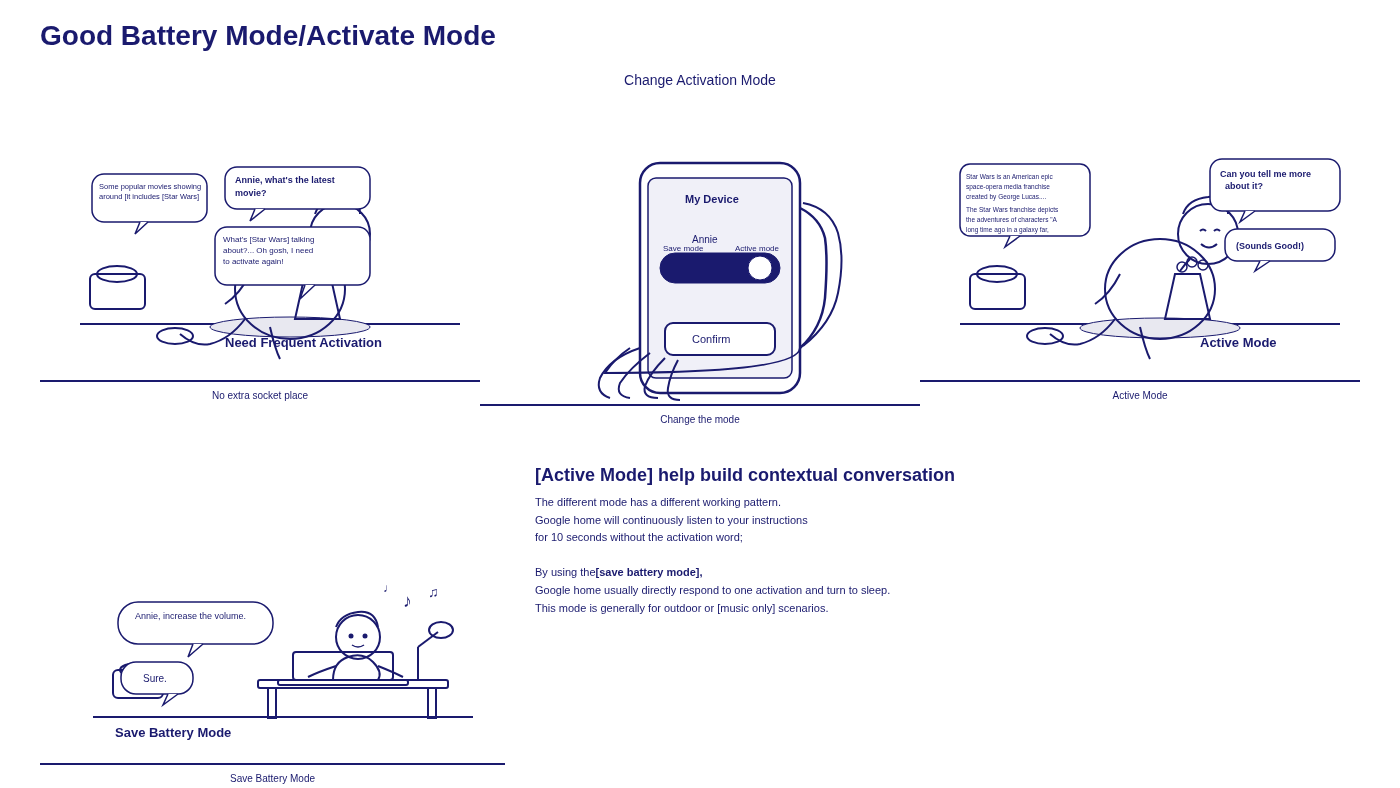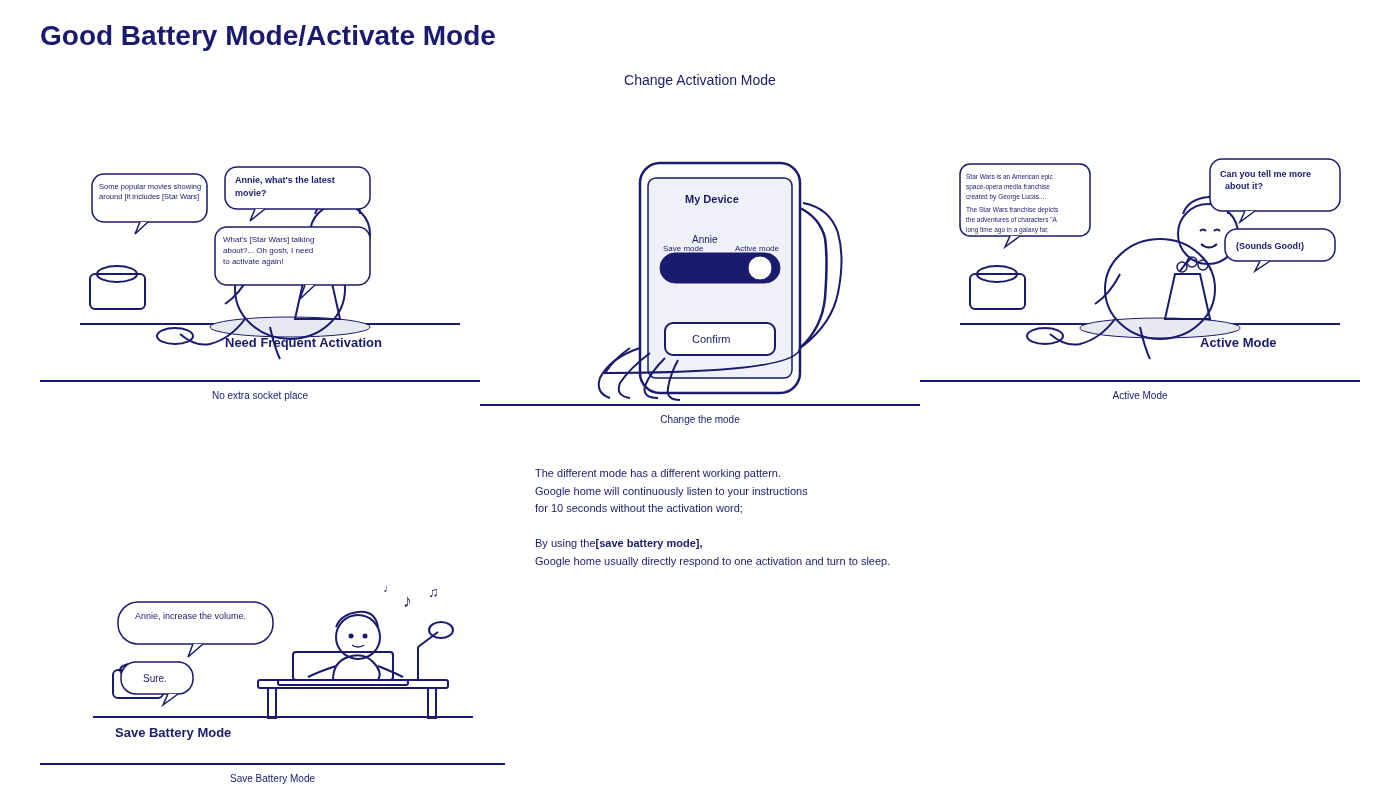--- a/index.html
+++ b/index.html
@@ -327,27 +327,31 @@
           <path d="M105 132 L100 143 L115 132" fill="white" stroke="#1a1a6e" stroke-width="1.5"></path>
           <text x="80" y="120" font-size="10" fill="#1a1a6e" font-family="Arial">Sure.</text>
 
           <text x="52" y="175" font-size="13" fill="#1a1a6e" font-family="Arial" font-weight="bold">Save Battery Mode</text>
         </svg>
       </div>
       <div class="illustration-label">Save Battery Mode</div>
     </div>
 
     <div class="bottom-right">
+      <div class="text-heading">
+        <span>[Active Mode] help build contextual conversation</span>
+      </div>
       <div class="text-body">
         <p>The different mode has a different working pattern.</p>
         <p>Google home will continuously listen to your instructions</p>
         <p>for 10 seconds without the activation word;</p>
         <br>
         <p>
           <span>By using the</span><b>[save battery mode],</b>
         </p>
         <p>Google home usually directly respond to one activation and turn to sleep.</p>
+        <p>This mode is generally for outdoor or [music only] scenarios.</p>
       </div>
     </div>
 
   </div>
 
 </div>
 
 </body></html>

